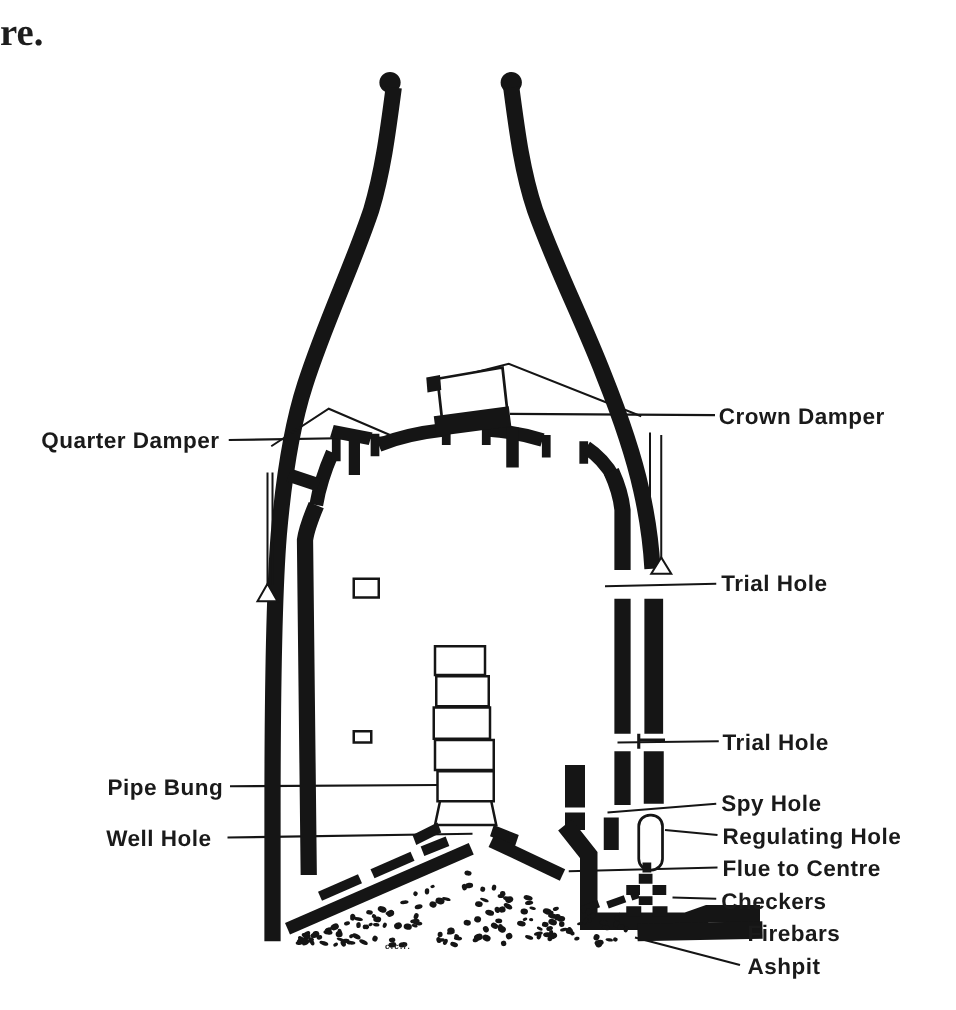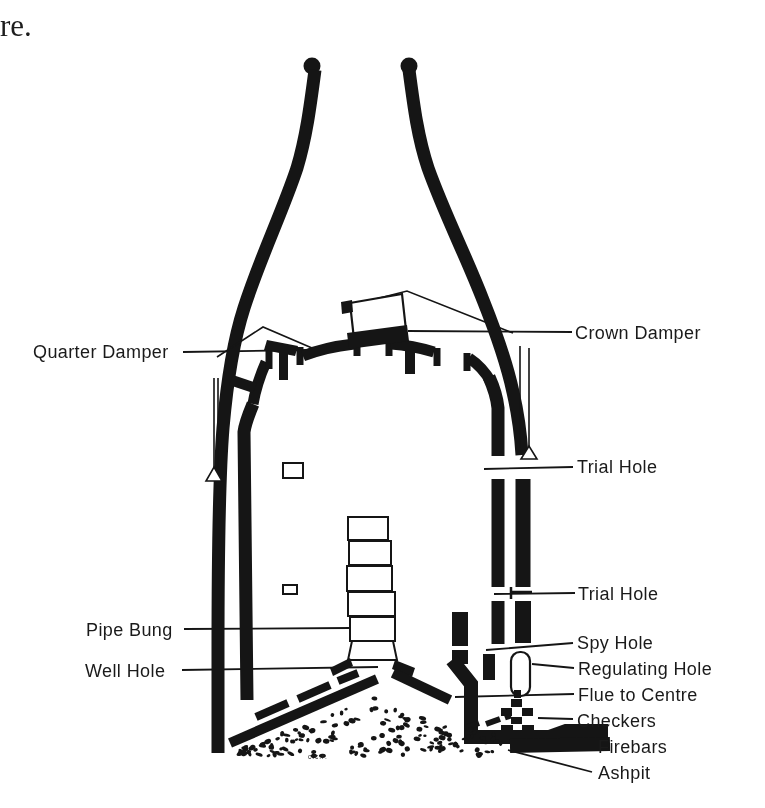--- a/index.html
+++ b/index.html
@@ -1,20 +1,21 @@
 <!DOCTYPE html>
 <html style="--ink: #151515; --bg: #ffffff;"><head>
 <meta charset="utf-8">
 <style>
   :root { --ink:#151515; --bg:#ffffff; }
   html,body { margin:0; padding:0; background:var(--bg); }
   #stage {
     position:relative; width:765px; height:808px;
     background:var(--bg); overflow:hidden;
     font-family:"Liberation Sans", sans-serif;
+    font-weight:bold;
   }
   svg { display:block; }
   .ink     { stroke:var(--ink); fill:none; }
   .fill    { fill:var(--ink); stroke:none; }
   .wfill   { fill:var(--bg); stroke:var(--ink); }
   .leader  { stroke:var(--ink); stroke-width:1.8; fill:none; }
   .thin    { stroke:var(--ink); stroke-width:1.6; fill:none; }
   .lbl {
     font-family:"Liberation Sans", sans-serif;
     font-size:18px; letter-spacing:0.4px; fill:#1a1a1a;

